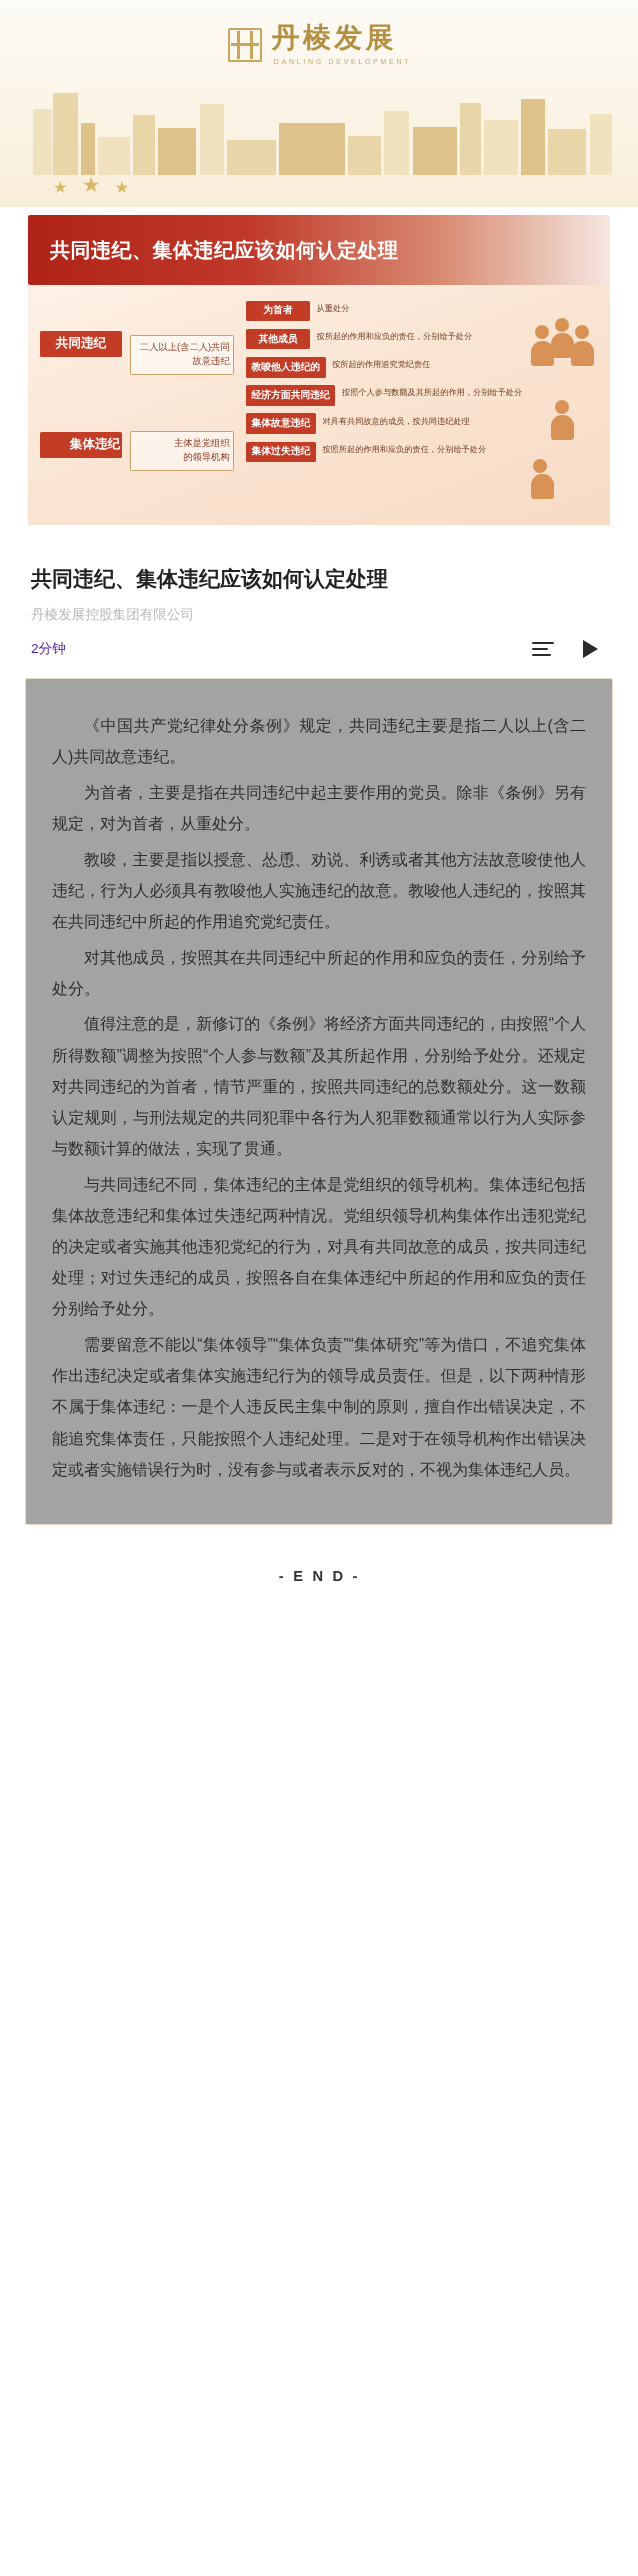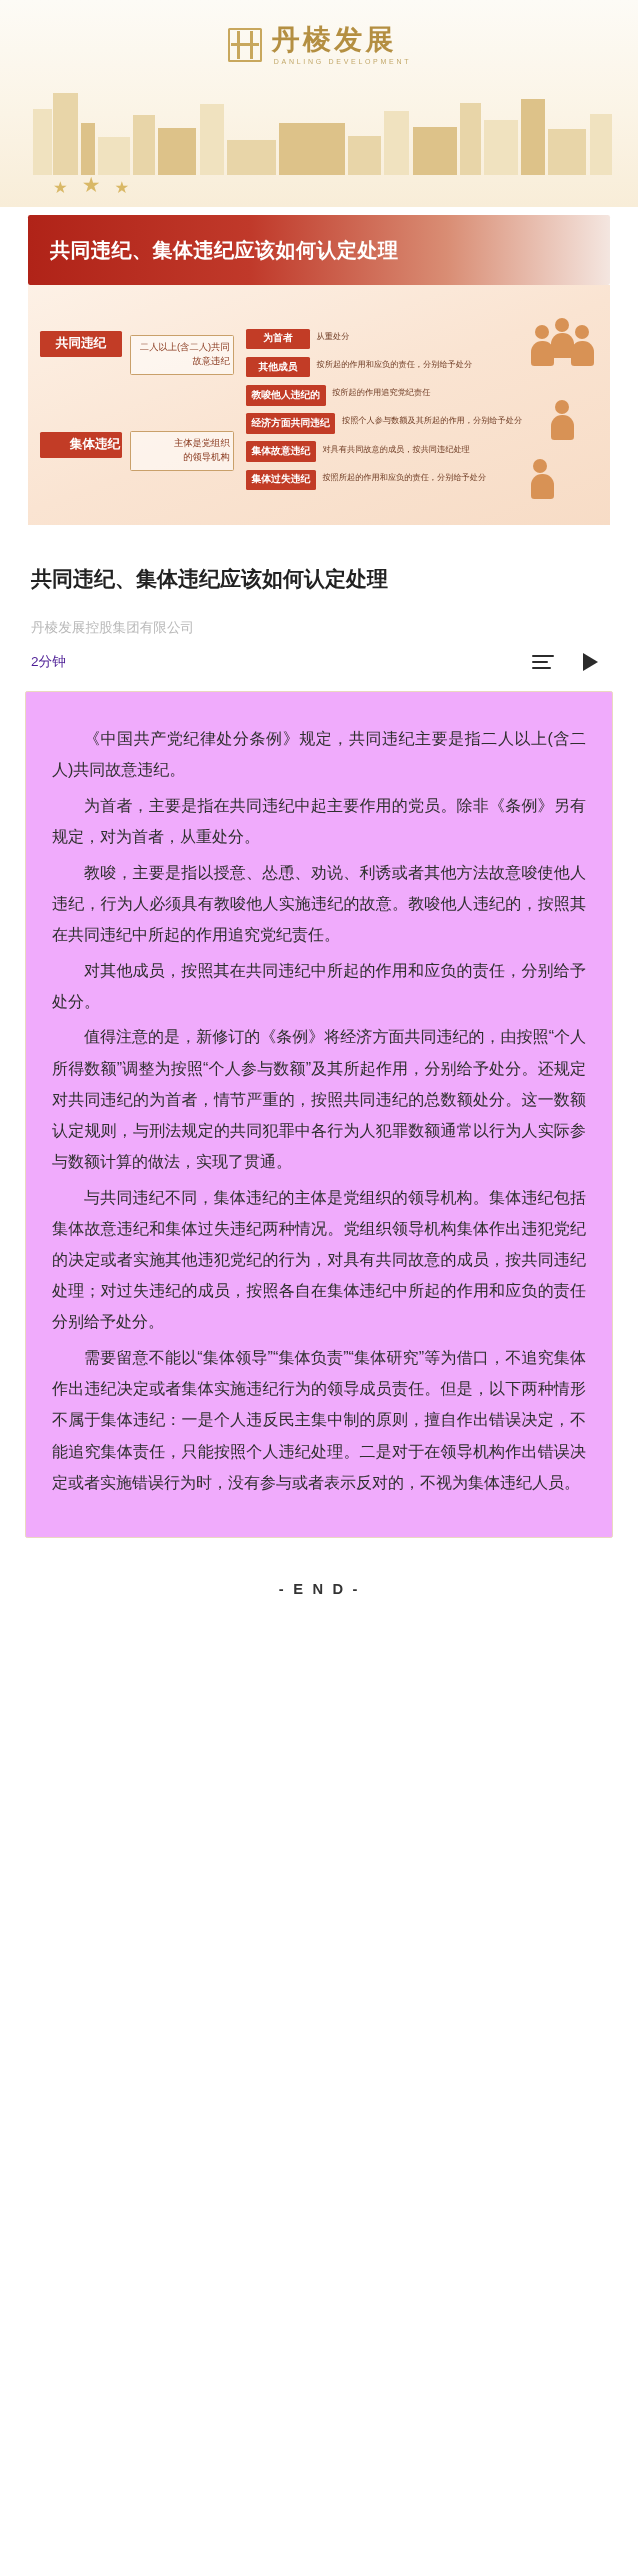--- a/index.html
+++ b/index.html
@@ -51,21 +51,21 @@
   .logo-mark .lm-v2 { right: 9.3px; }
   .logo-mark .lm-h {
     position: absolute;
     left: 2.7px; right: 2.7px;
     top: 15.3px;
     height: 2.7px;
     background: #c8a75d;
   }
   .logo-text-wrap { display: flex; flex-direction: column; align-items: flex-start; }
   .logo-cn {
-    font-family: Liberation Sans, sans-serif;
+    font-family: Liberation Mono, monospace;
     font-size: 28px;
     letter-spacing: 3.3px;
     color: #b48f42;
     font-weight: bold;
     line-height: 1.05;
   }
   .logo-en {
     font-size: 7px;
     letter-spacing: 2.7px;
     color: #c4a costs;
@@ -165,21 +165,21 @@
     text-align: right;
     padding: 5.5px 3.3px;
     border-radius: 1.6px;
   }
   .ig-center-box.c1 { top: 50px; }
   .ig-center-box.c2 { top: 146px; padding-left: 36px; }
 
   .ig-rows {
     position: absolute;
     left: 218px;
-    top: 44px;
+    top: 16px;
     width: 306px;
   }
   .ig-row {
     display: flex;
     align-items: flex-start;
     margin-bottom: 7.6px;
   }
   .ig-label {
     background: #c23c26;
     color: #fff;
@@ -213,21 +213,21 @@
   .article-head {
     padding: 39px 31px 0 31px;
   }
   .article-title {
     font-size: 21px;
     font-weight: bold;
     color: #222;
     line-height: 1.4;
   }
   .article-org {
-    margin-top: 26px;
+    margin-top: 13px;
     font-size: 13.6px;
     color: #b9b9b9;
   }
   .article-meta {
     margin-top: 16.4px;
     display: flex;
     align-items: center;
     justify-content: space-between;
   }
   .read-time {
@@ -252,21 +252,21 @@
     width: 0; height: 0;
     border-left: 15.3px solid #2b2b2b;
     border-top: 9.3px solid transparent;
     border-bottom: 9.3px solid transparent;
   }
 
   
   .body-card {
     margin: 19.7px 25px 0 25px;
     width: 588px;
-    background: #f0abfc;
+    background: #a3a3a3;
     border: 1.1px solid #ead9bf;
     border-radius: 2.2px;
     padding: 31px 26px 35px 26px;
   }
   .body-card p {
     font-size: 16px;
     line-height: 1.95;
     color: #2f2f2f;
     text-indent: 2em;
     text-align: justify;

